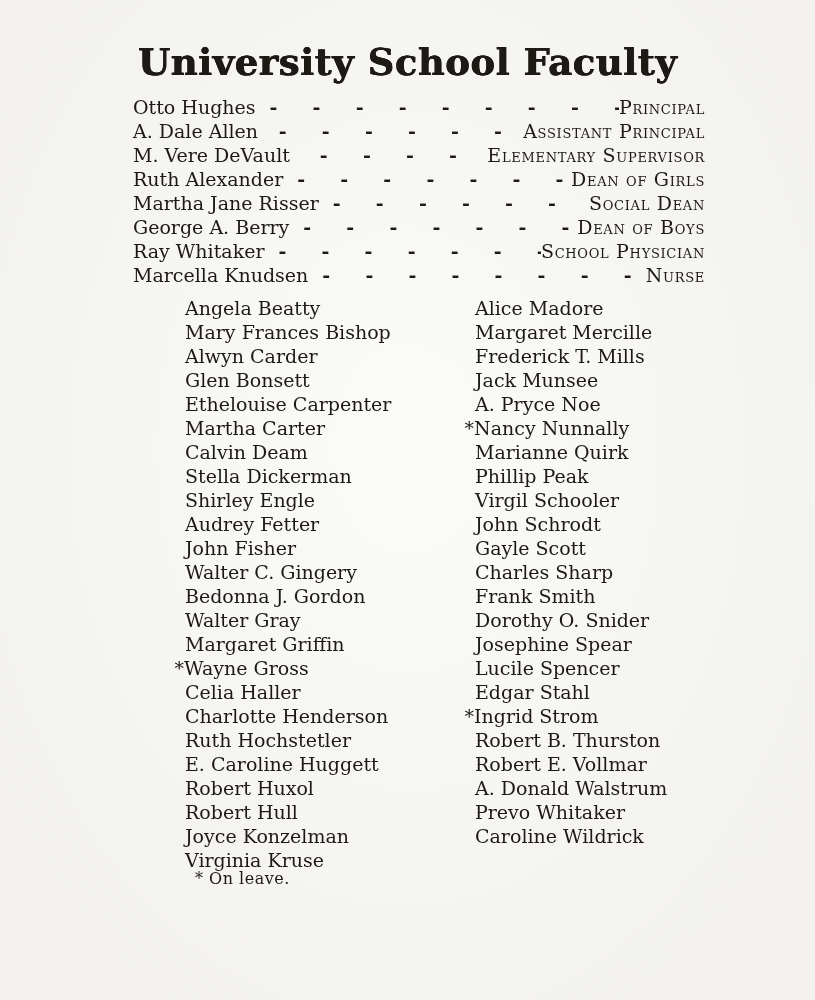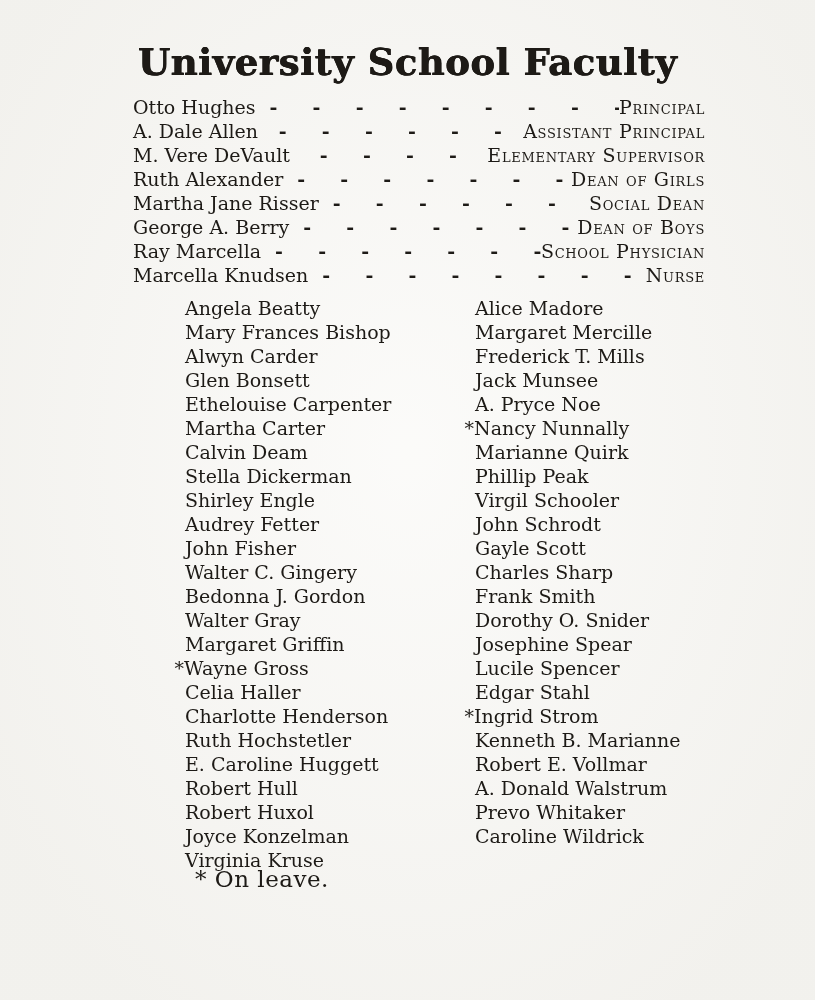--- a/index.html
+++ b/index.html
@@ -65,21 +65,21 @@
   }
   .col { width: 290px; }
   .faculty-name {
     font-size: 19px;
     line-height: 24px;
     white-space: nowrap;
   }
   .starred { text-indent: -0.55em; }
   .footnote {
     margin: -3px 0 0 195px;
-    font-size: 23px;
+    font-size: 16px;
     line-height: 20px;
     letter-spacing: 0.5px;
   }
 </style>
 </head>
 <body>
 
 <div class="page">
   <h1 class="title">University School Faculty</h1>
 
@@ -108,21 +108,21 @@
         <span class="admin-name">Martha Jane Risser</span>
         <span class="admin-dashes">- - - - - - -</span>
         <span class="admin-title">Social Dean</span>
       </div>
       <div class="admin-row">
         <span class="admin-name">George A. Berry</span>
         <span class="admin-dashes">- - - - - - -</span>
         <span class="admin-title">Dean of Boys</span>
       </div>
       <div class="admin-row">
-        <span class="admin-name">Ray Marcella</span>
+        <span class="admin-name">Ray Whitaker</span>
         <span class="admin-dashes">- - - - - - -</span>
         <span class="admin-title">School Physician</span>
       </div>
       <div class="admin-row">
         <span class="admin-name">Marcella Knudsen</span>
         <span class="admin-dashes">- - - - - - - - -</span>
         <span class="admin-title">Nurse</span>
       </div>
     </div>
 
@@ -141,22 +141,22 @@
         <div class="faculty-name">John Fisher</div>
         <div class="faculty-name">Walter C. Gingery</div>
         <div class="faculty-name">Bedonna J. Gordon</div>
         <div class="faculty-name">Walter Gray</div>
         <div class="faculty-name">Margaret Griffin</div>
         <div class="faculty-name starred">*Wayne Gross</div>
         <div class="faculty-name">Celia Haller</div>
         <div class="faculty-name">Charlotte Henderson</div>
         <div class="faculty-name">Ruth Hochstetler</div>
         <div class="faculty-name">E. Caroline Huggett</div>
+        <div class="faculty-name">Robert Huxol</div>
         <div class="faculty-name">Robert Hull</div>
-        <div class="faculty-name">Robert Huxol</div>
         <div class="faculty-name">Joyce Konzelman</div>
         <div class="faculty-name">Virginia Kruse</div>
       </div>
     <div class="col" id="col-right">
         <div class="faculty-name">Alice Madore</div>
         <div class="faculty-name">Margaret Mercille</div>
         <div class="faculty-name">Frederick T. Mills</div>
         <div class="faculty-name">Jack Munsee</div>
         <div class="faculty-name">A. Pryce Noe</div>
         <div class="faculty-name starred">*Nancy Nunnally</div>
@@ -165,21 +165,21 @@
         <div class="faculty-name">Virgil Schooler</div>
         <div class="faculty-name">John Schrodt</div>
         <div class="faculty-name">Gayle Scott</div>
         <div class="faculty-name">Charles Sharp</div>
         <div class="faculty-name">Frank Smith</div>
         <div class="faculty-name">Dorothy O. Snider</div>
         <div class="faculty-name">Josephine Spear</div>
         <div class="faculty-name">Lucile Spencer</div>
         <div class="faculty-name">Edgar Stahl</div>
         <div class="faculty-name starred">*Ingrid Strom</div>
-        <div class="faculty-name">Kenneth B. Marianne</div>
+        <div class="faculty-name">Robert B. Thurston</div>
         <div class="faculty-name">Robert E. Vollmar</div>
         <div class="faculty-name">A. Donald Walstrum</div>
         <div class="faculty-name">Prevo Whitaker</div>
         <div class="faculty-name">Caroline Wildrick</div>
       </div>
   </div>
 
   <div class="footnote">* On leave.</div>
 </div>
 

